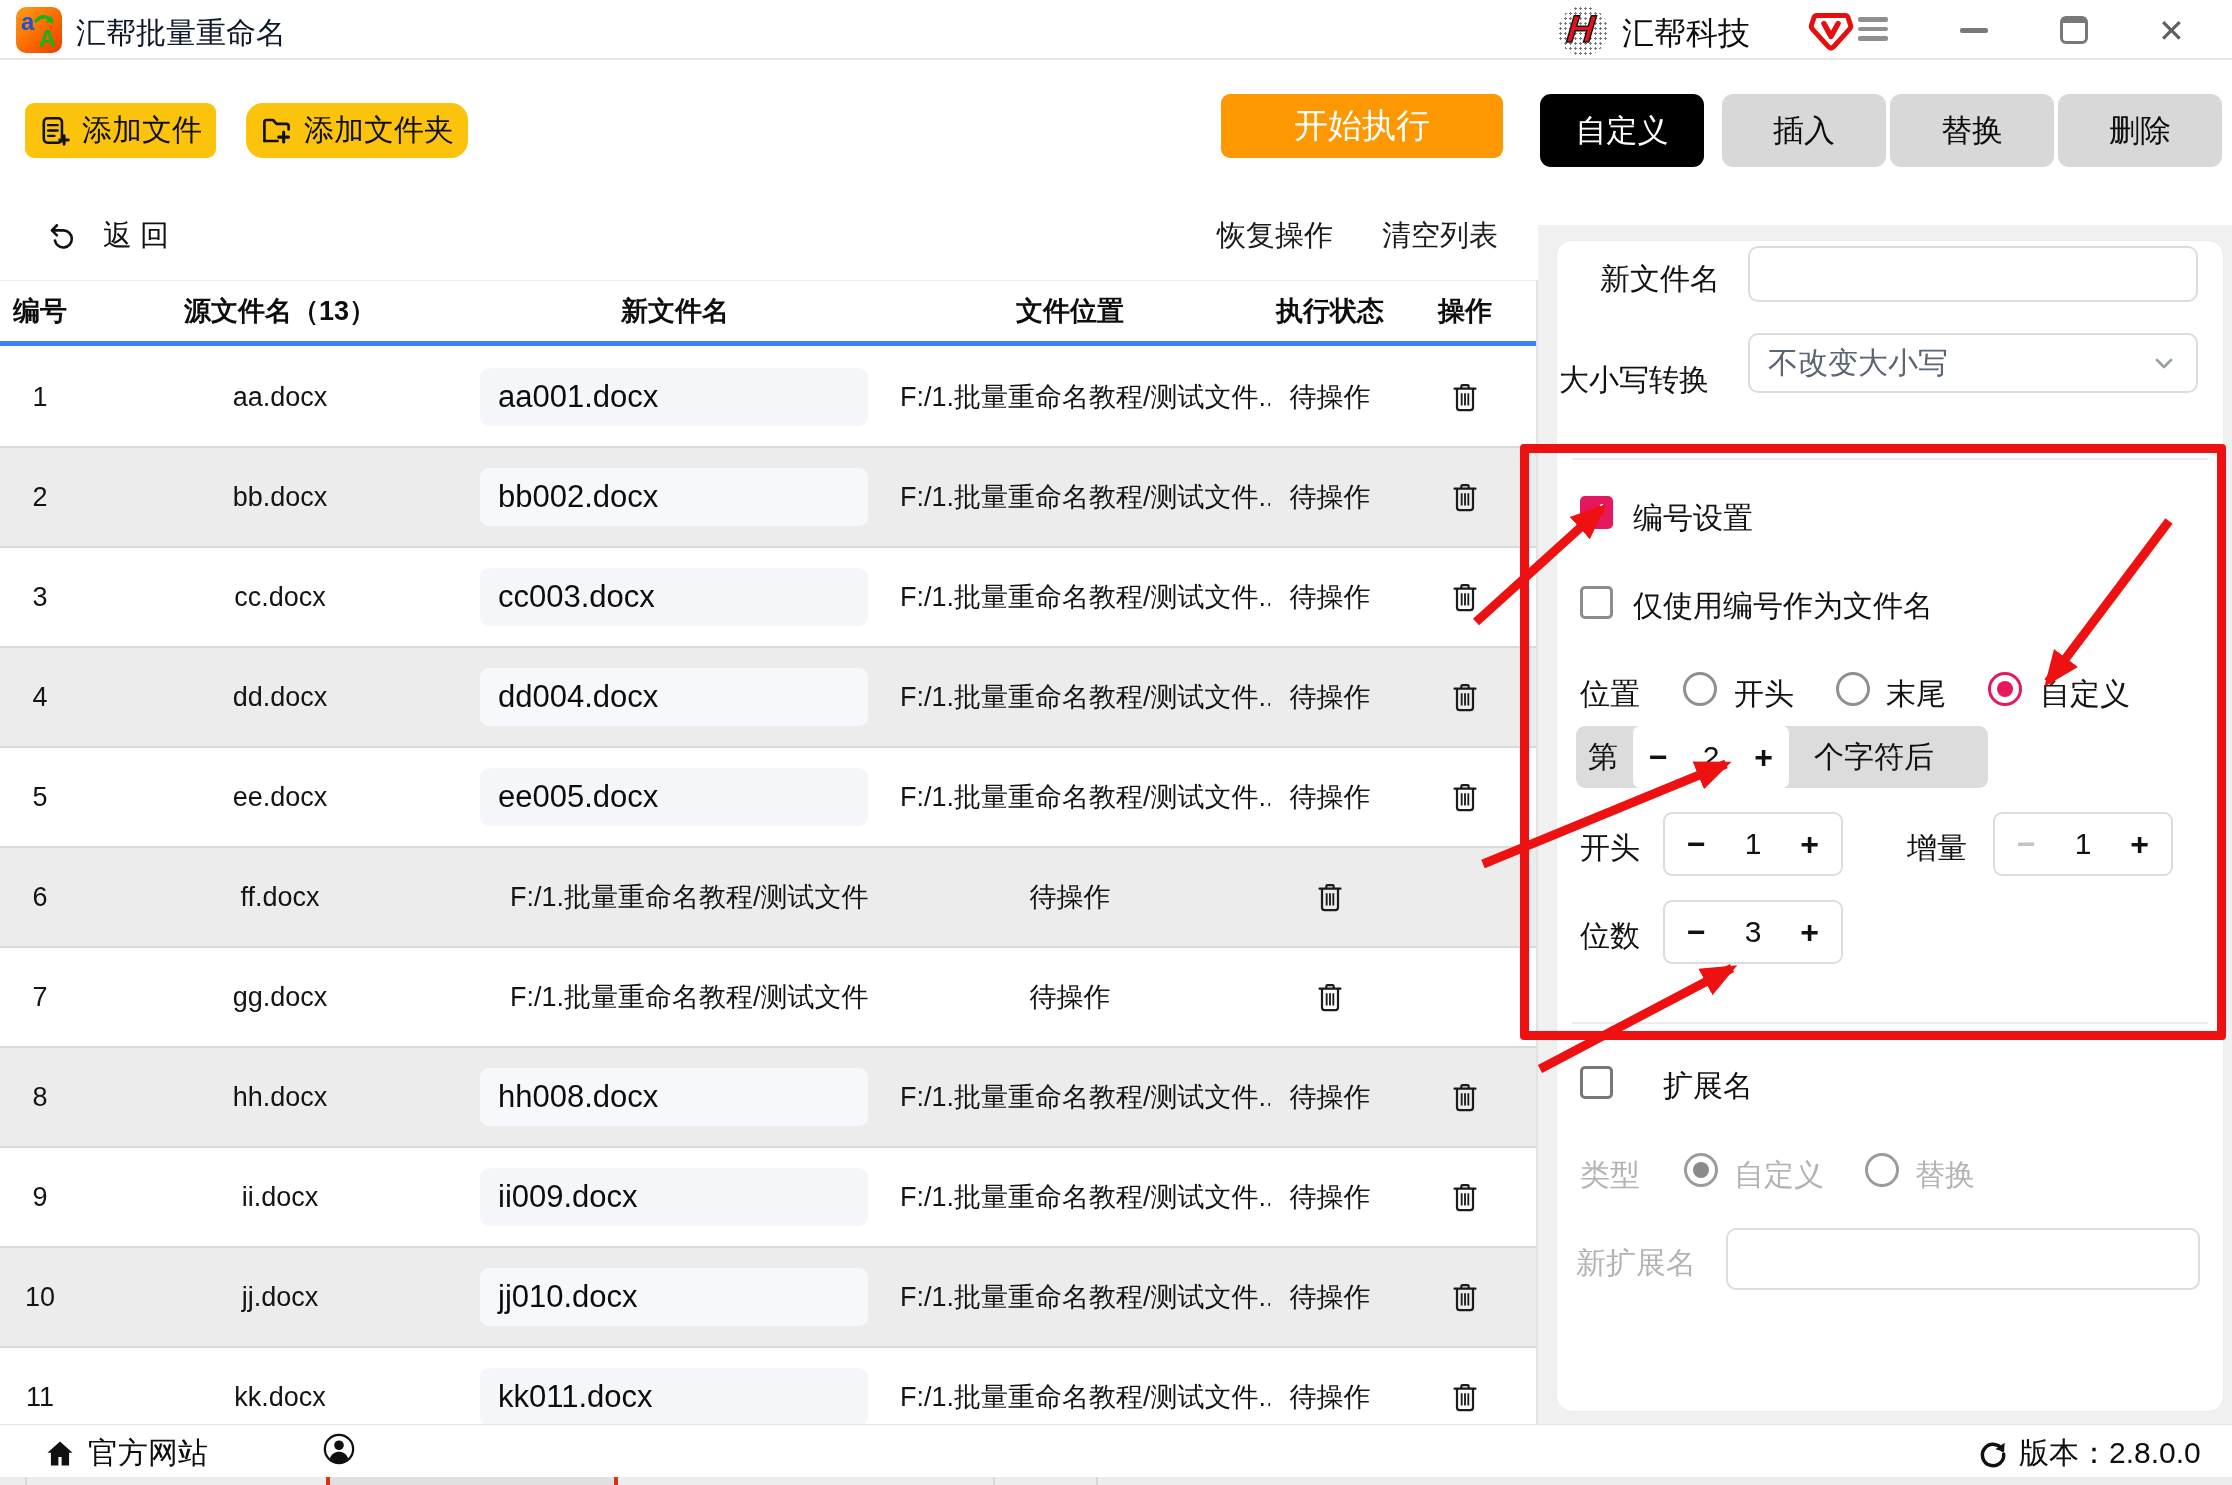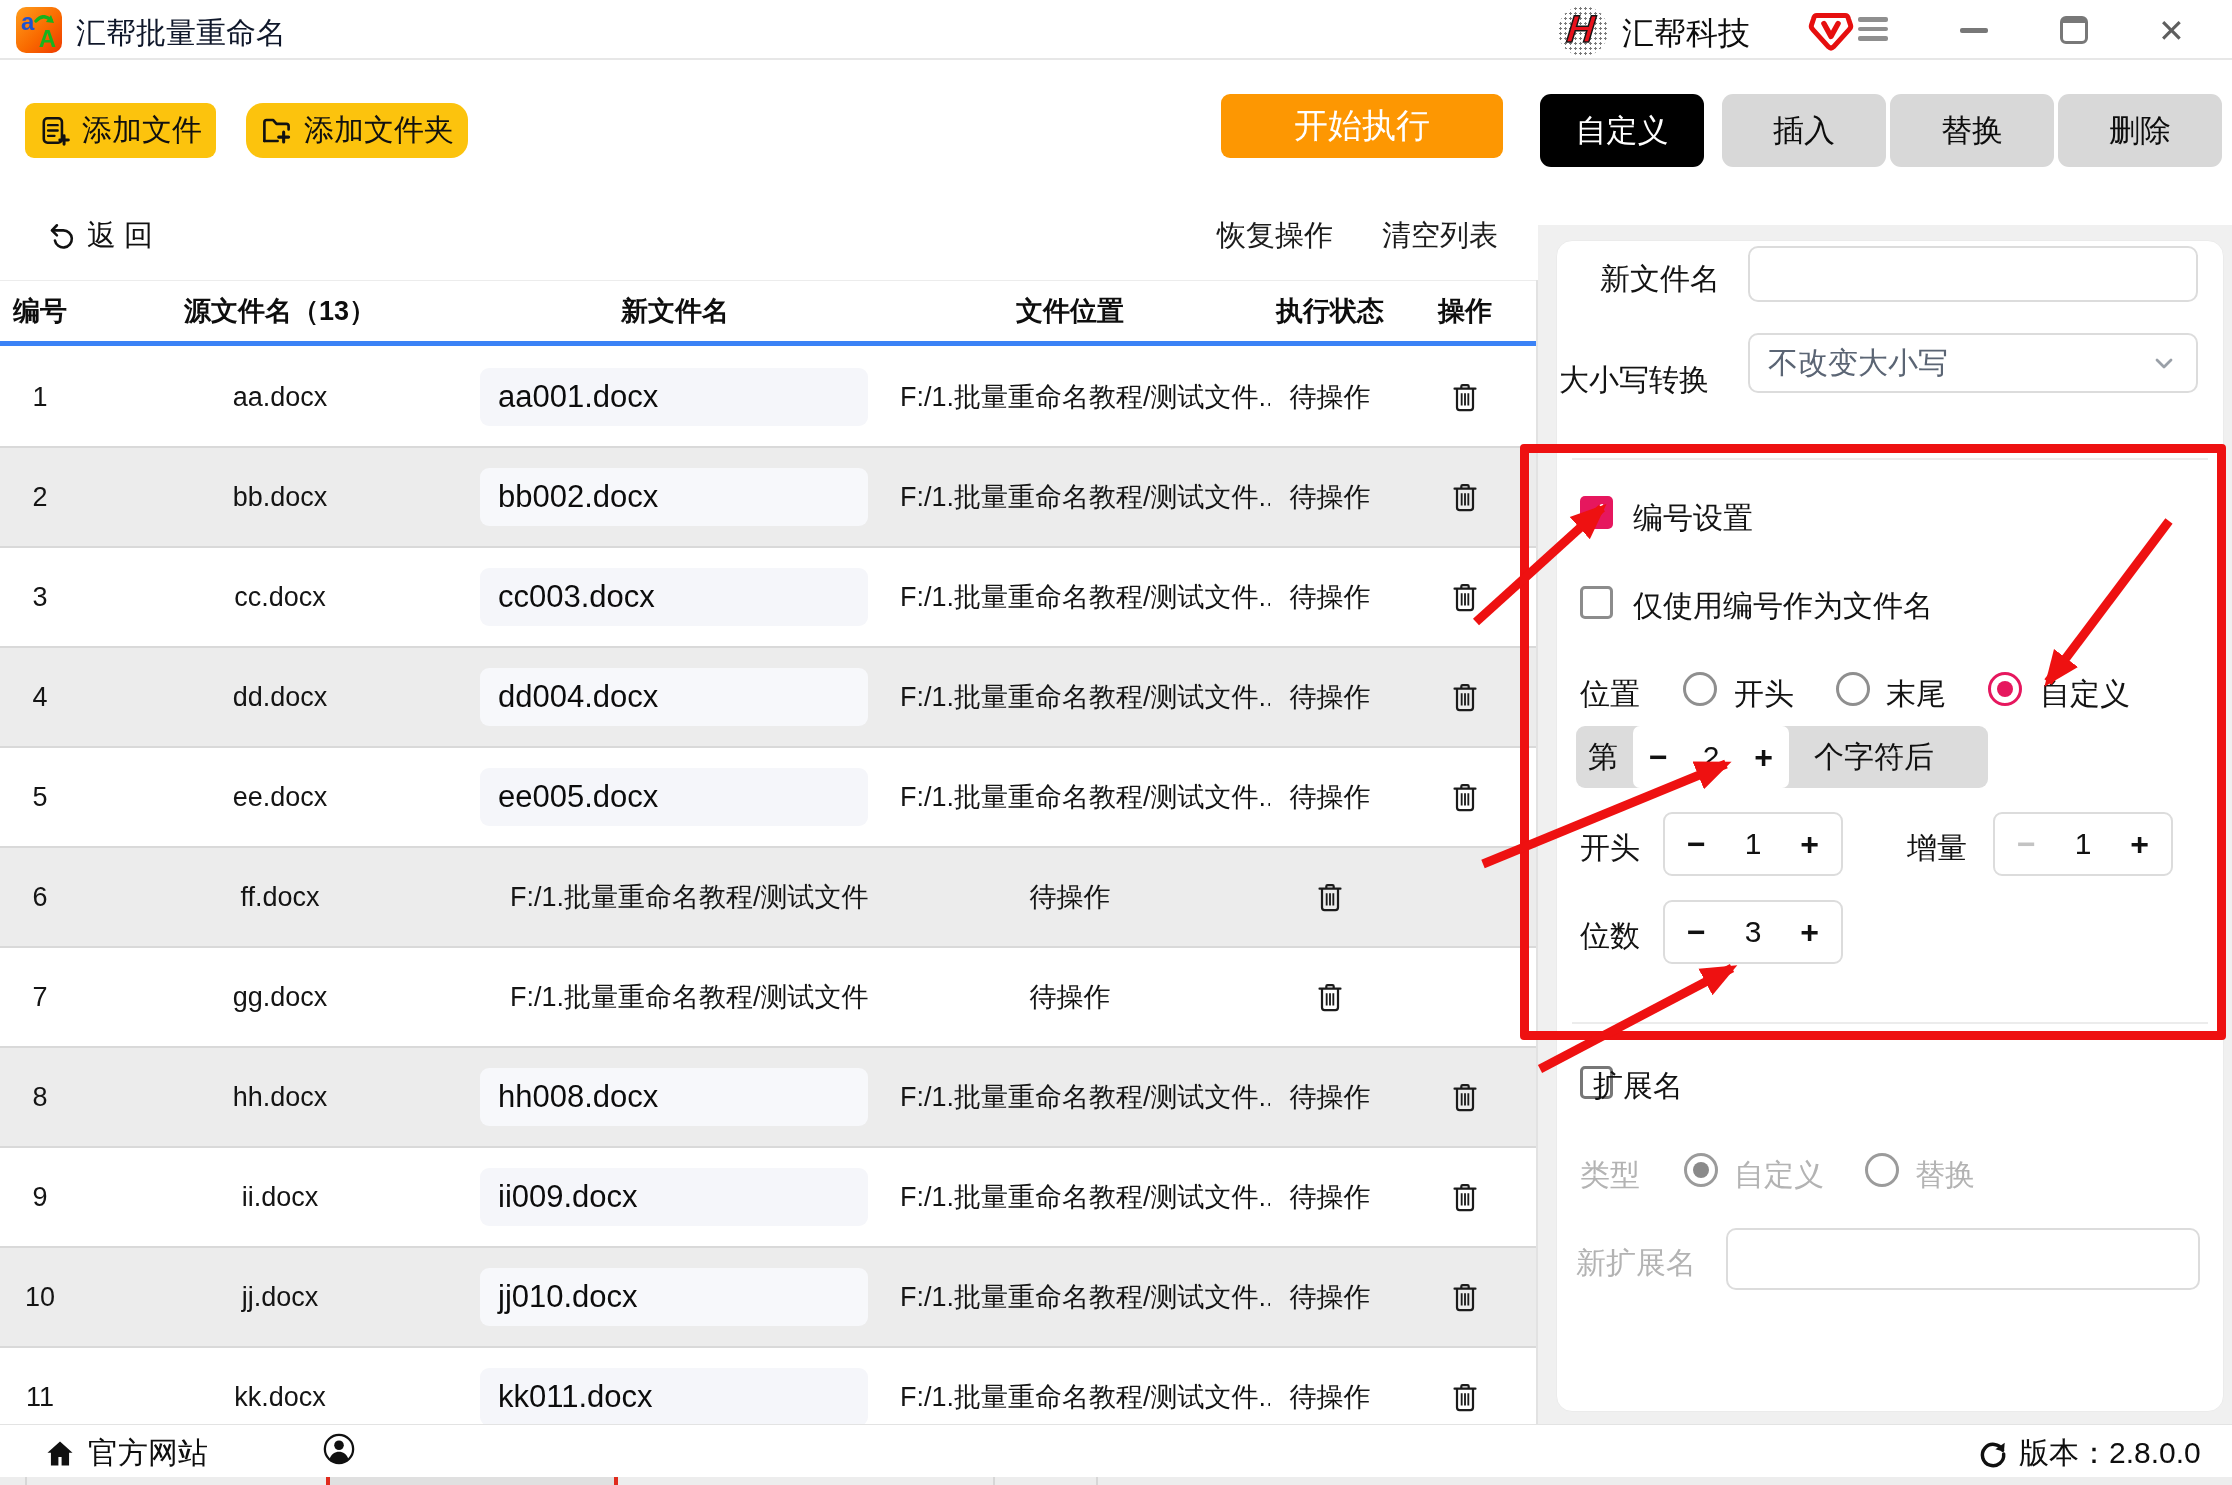--- a/index.html
+++ b/index.html
@@ -35,21 +35,21 @@
   .ybtn.b2 { left:246px; width:222px;border-radius:17px; }
   .startbtn { position:absolute; left:1221px; top:94px; width:282px; height:64px; background:#fd9702; border:none;
               border-radius:9px; color:#fff; font-size:34px; font-weight:500; display:flex; align-items:center; justify-content:center;
               font-family:inherit; }
   .tab { position:absolute; top:94px; width:164px; height:73px; border-radius:11px; background:#d8d8d8;
          color:#0d0d0d; font-size:31px; display:flex; align-items:center; justify-content:center; }
   .tab.active { background:#000; color:#fff; }
   .tab.t0 { left:1540px; } .tab.t1 { left:1722px; } .tab.t2 { left:1890px; } .tab.t3 { left:2058px; }
 
   
-  .backrow { position:absolute; left:47px; top:216px; height:40px; display:flex; align-items:center; gap:12px;
+  .backrow { position:absolute; left:47px; top:216px; height:40px; display:flex; align-items:center; gap:28px;
              font-size:29px; font-weight:500; color:#111; }
   .linkbtn { position:absolute; top:216px; font-size:29px; color:#1c1c1c; }
   .restore { left:1217px; } .clearlist { left:1382px; }
 
   
   .thead { position:absolute; left:0; top:280px; width:1540px; height:66px; border-top:1px solid #ececec;
            border-bottom:5px solid #3b82f6; display:grid; grid-template-columns:80px 400px 390px 400px 120px 150px;
            align-items:center; font-size:27px; font-weight:700; color:#0e0e0e; background:#fff; }
   .thead > div { text-align:center; }
   .tbody { position:absolute; left:0; top:348px; width:1540px; height:1076px; overflow:hidden; }
@@ -433,21 +433,21 @@
   <div class="plabel" style="left:1580px; top:916px;">位数</div>
   <div class="stepper" style="left:1663px; top:900px;">
     <span class="sbtn">−</span>
     <span class="sval">3</span>
     <span class="sbtn">+</span>
   </div>
 
   <div class="divider" style="top:1022px;"></div>
 
   <div class="cb empty dark" style="left:1580px; top:1066px;"></div>
-  <div class="plabel" style="left:1593px; top:1066px;">扩展名</div>
+  <div class="plabel" style="left:1663px; top:1066px;">扩展名</div>
 
   <div class="plabel dim" style="left:1580px; top:1155px;">类型</div>
   <div class="radio dimsel" style="left:1684px; top:1153px;"></div>
   <div class="plabel dim" style="left:1734px; top:1155px;">自定义</div>
   <div class="radio dim" style="left:1865px; top:1153px;"></div>
   <div class="plabel dim" style="left:1915px; top:1155px;">替换</div>
 
   <div class="plabel dim" style="left:1576px; top:1243px;">新扩展名</div>
   <div class="pinput" style="left:1726px; top:1228px; width:474px; height:62px;"></div>
 

